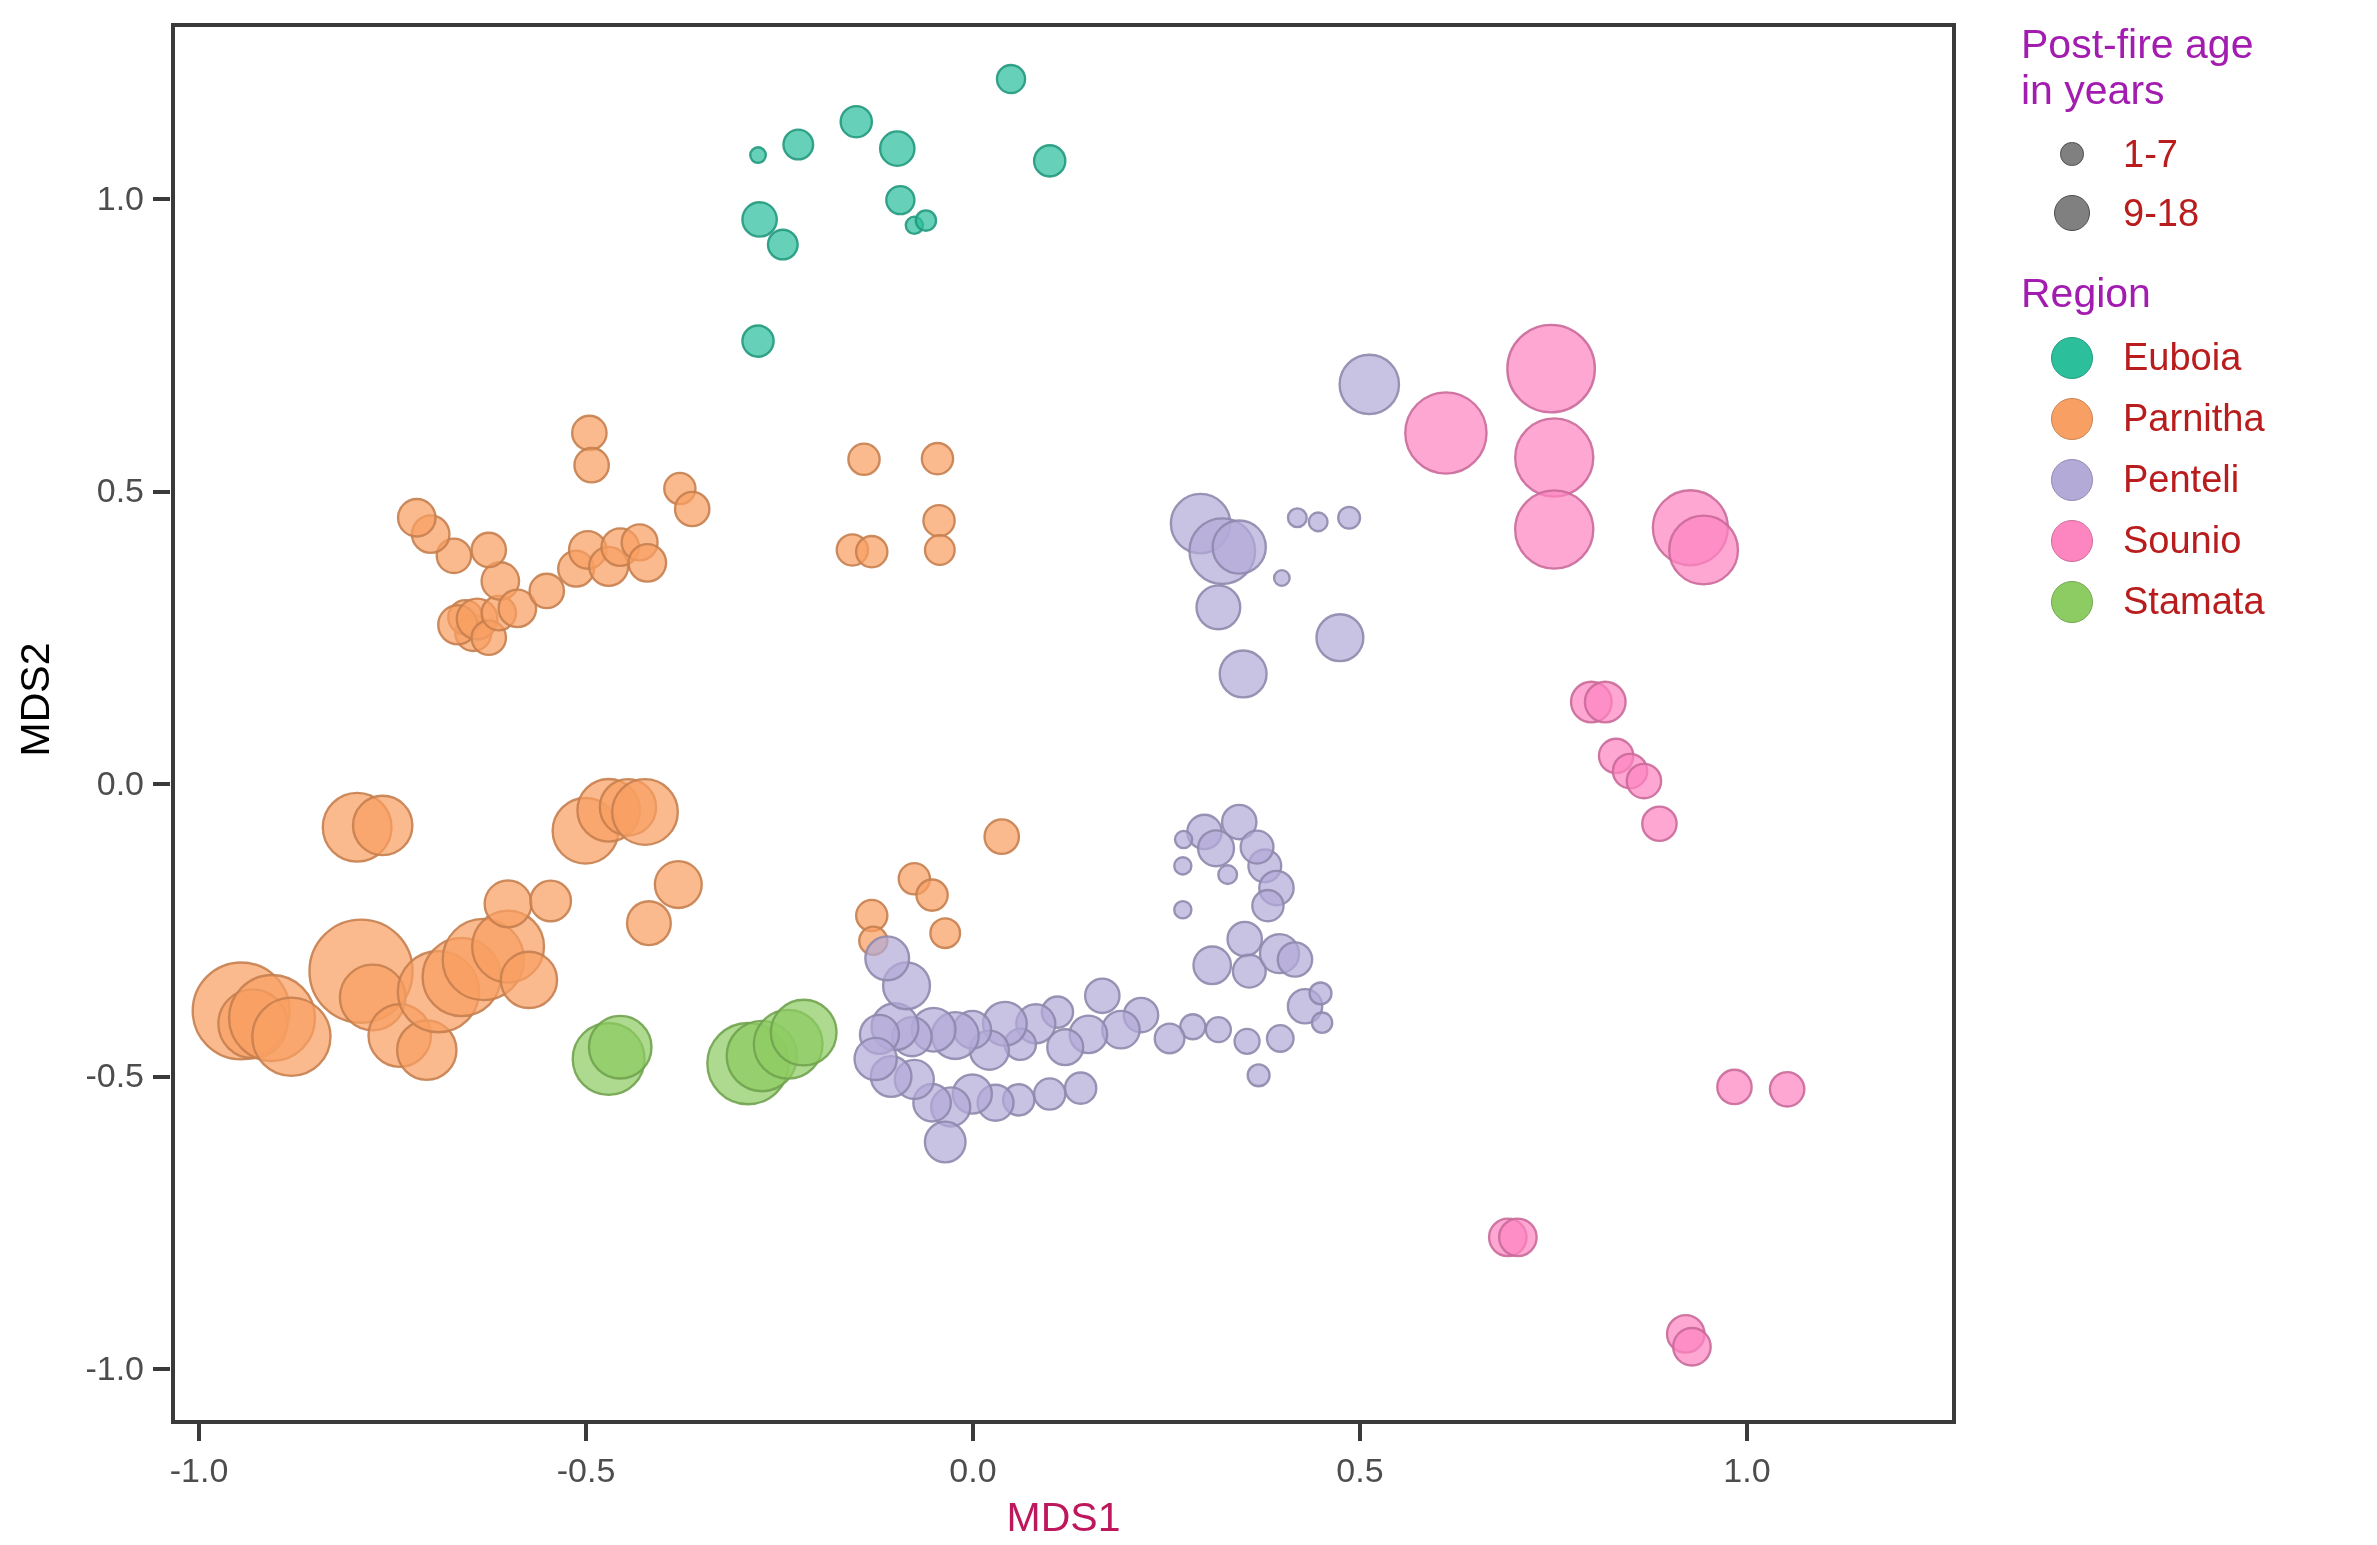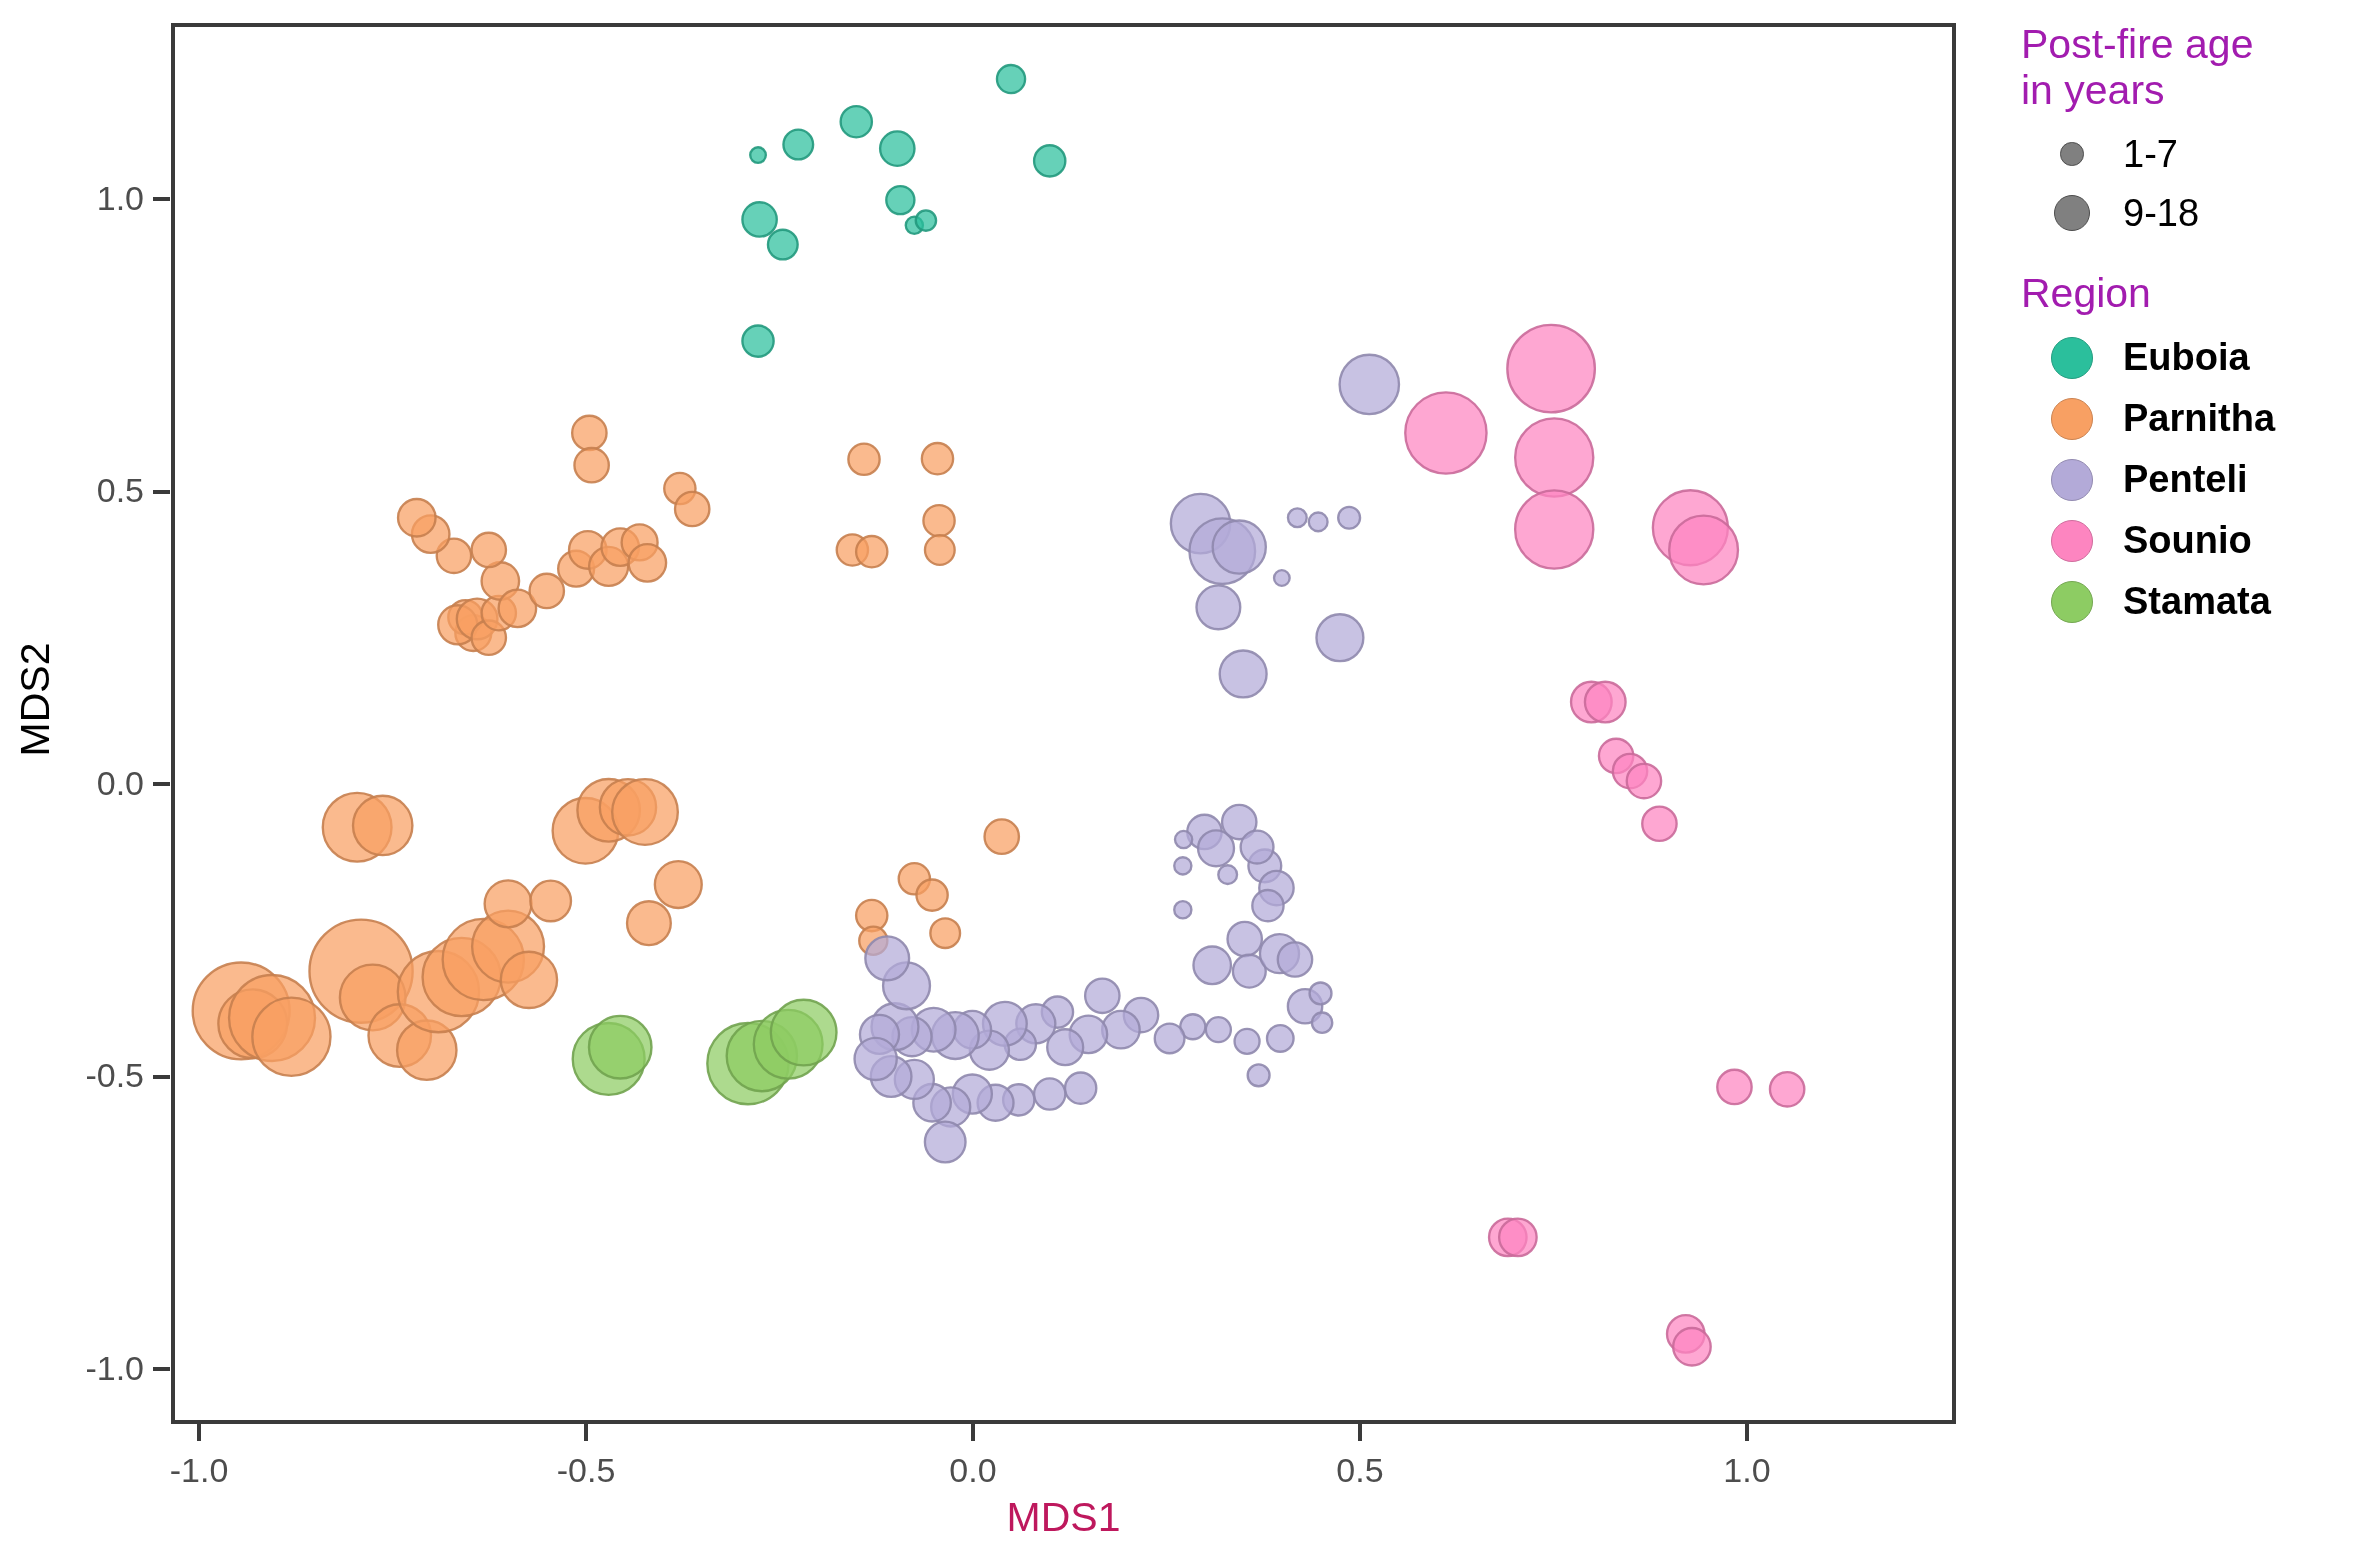--- a/index.html
+++ b/index.html
@@ -26,24 +26,24 @@
           font-size:41px;color:#be185d;}
   #ytitle{position:absolute;left:-277px;top:676px;width:625px;text-align:center;
           font-size:41px;color:#000;transform:rotate(-90deg);}
 
   
   #legend{position:absolute;left:2021px;top:17px;width:356px;}
   .leg-title{font-size:41px;color:#a21caf;line-height:1.12;margin-bottom:11px;white-space:pre-line;}
   .leg-row{display:flex;align-items:center;height:59px;}
   .leg-key{width:102px;display:flex;align-items:center;justify-content:center;flex:0 0 102px;}
   .leg-dot{border-radius:50%;box-sizing:border-box;}
-  .leg-text{font-size:38px;color:#000000;white-space:nowrap;}
+  .leg-text{font-size:38px;color:#b91c1c;white-space:nowrap;}
   #legend-size{margin-top:4.7px;}
   #legend-region{margin-top:28px;}
-  #legend-region .leg-row{height:61px;font-weight:bold;}
+  #legend-region .leg-row{height:61px;}
 </style>
 </head>
 <body>
 
 <div id="root">
 
   <div id="panel">
     <div id="plotarea">
       <svg id="plotsvg" width="1776" height="1392" viewBox="0 0 2272 1781">
           <g>

